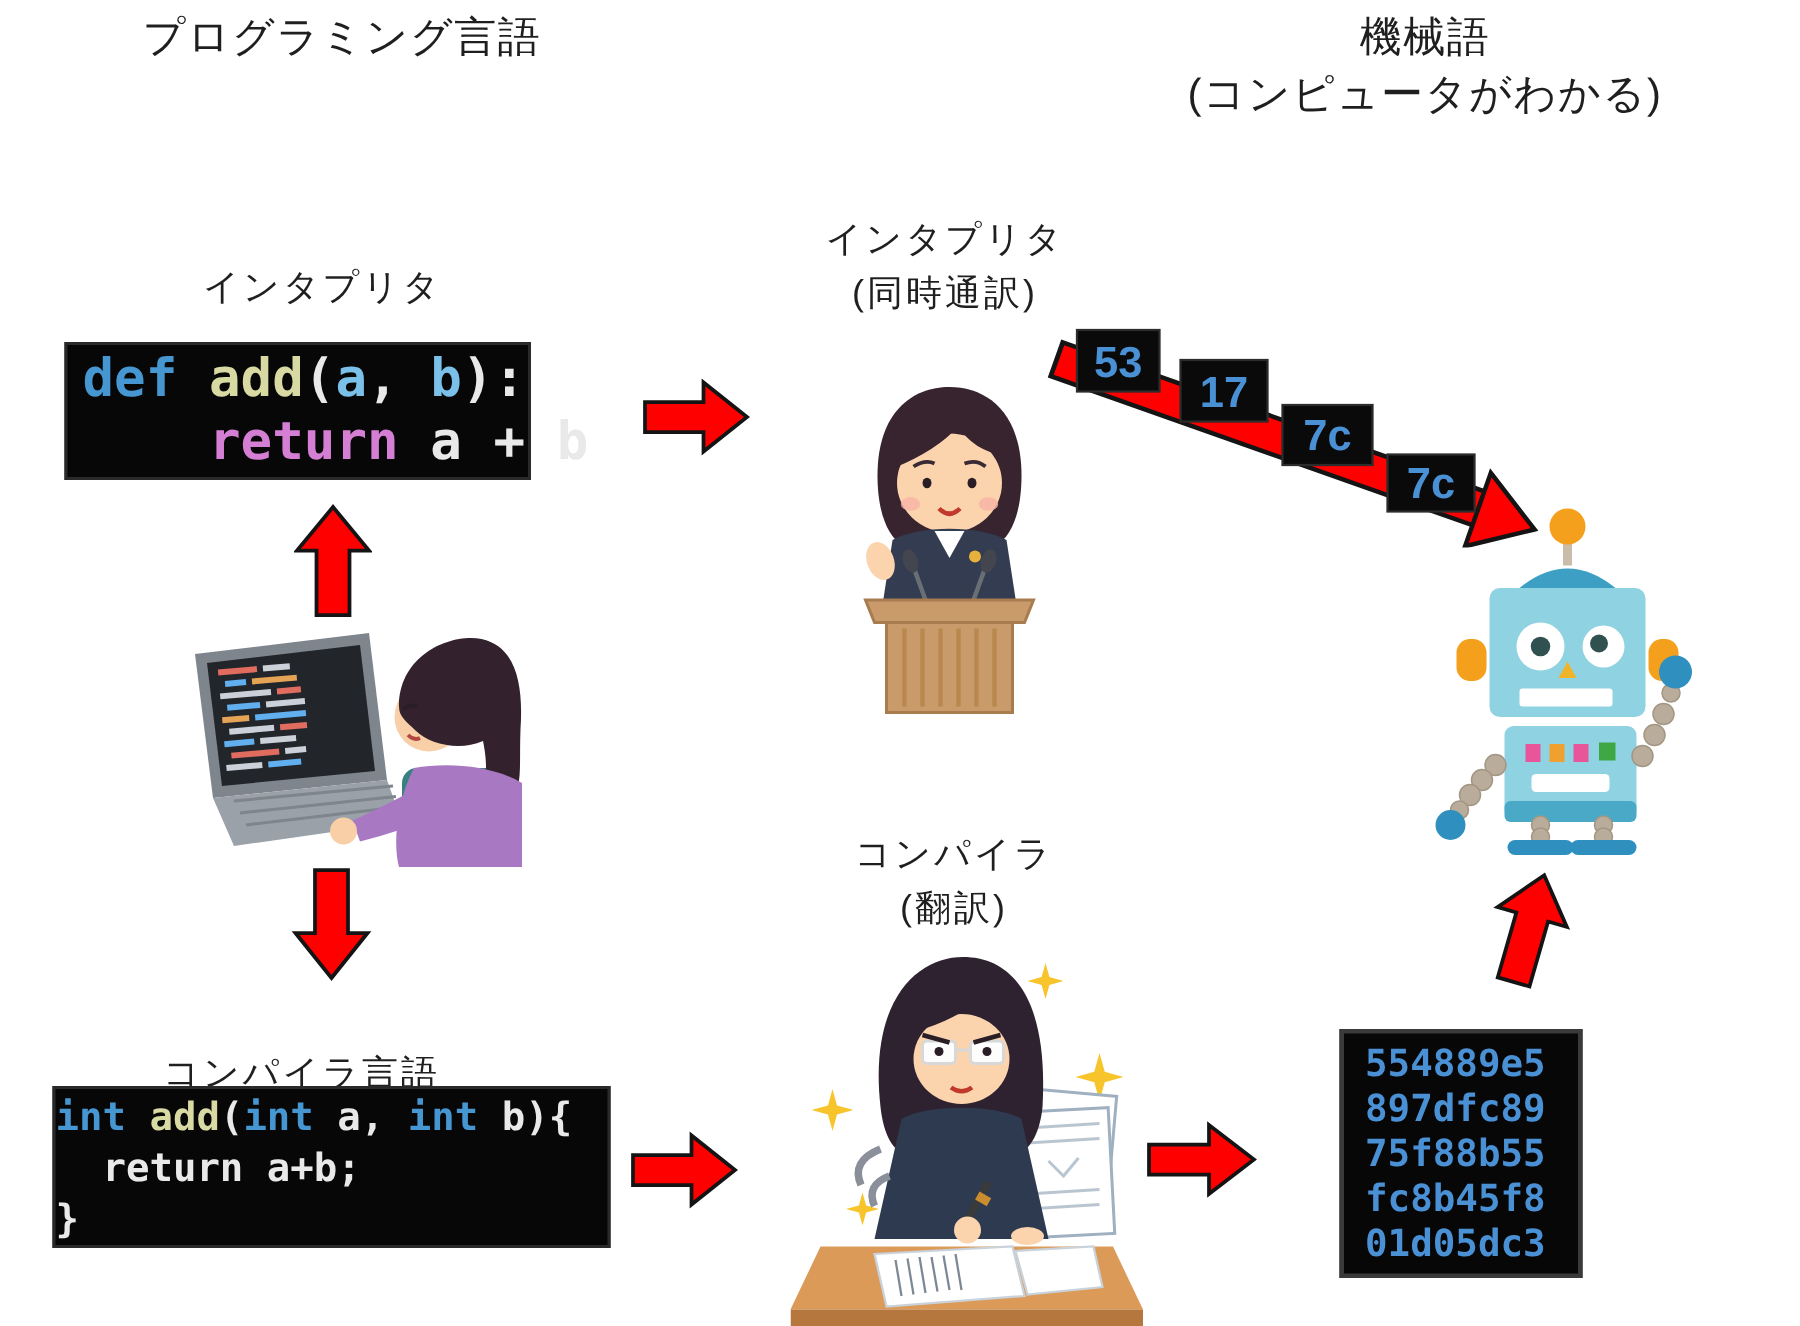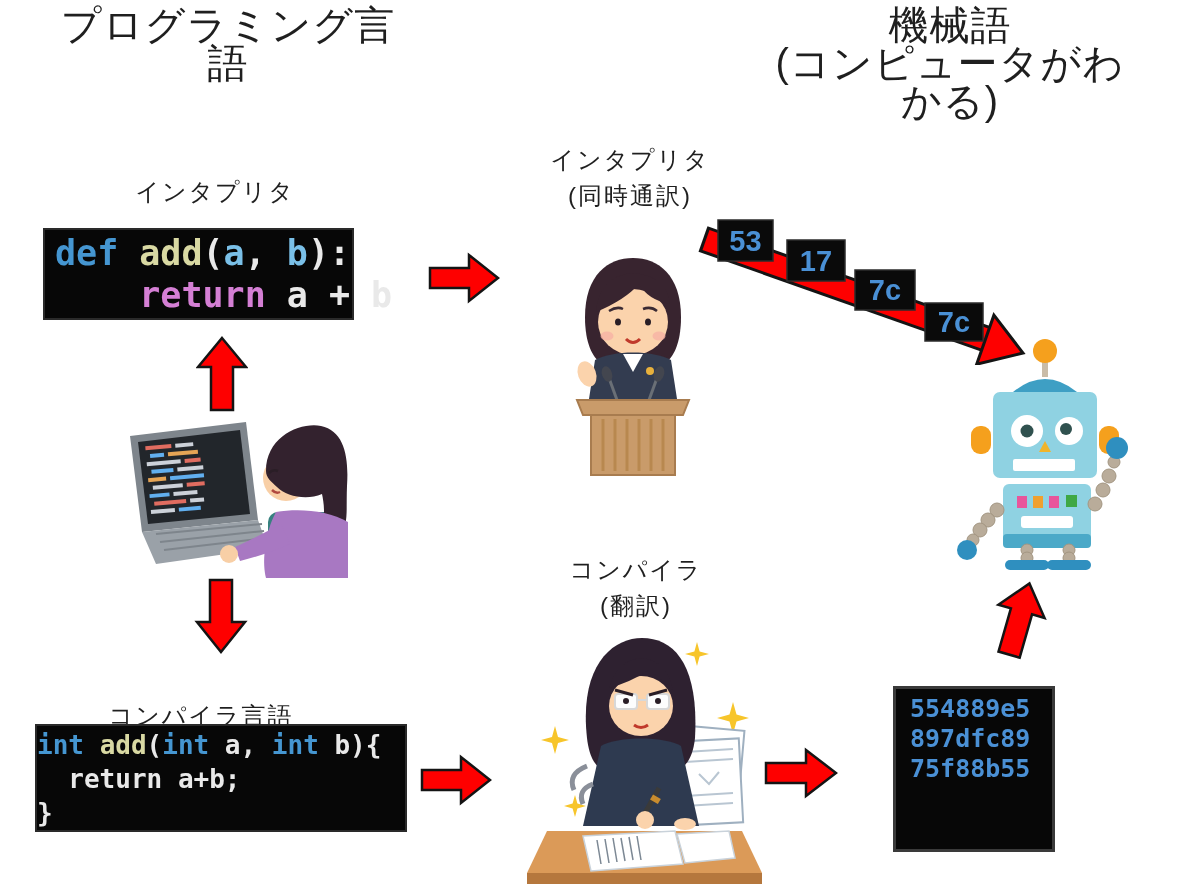--- a/index.html
+++ b/index.html
@@ -1,19 +1,19 @@
 <!DOCTYPE html>
 <html style="--arrow-red: #FE0000; --code-bg: #070707; --kw-blue: #4596D1; --fn-khaki: #D9D9A3; --param-cyan: #7AC0E8; --return-pink: #D47FD4; --code-white: #E9E9E9; --hex-blue: #4A90D5; --text-black: #1F1F1F; --robot-blue: #8FD2E2; --wood-tan: #C99B6A;"><head>
 <meta charset="utf-8">
 <style>
   html,body{margin:0;padding:0;background:#fff;}
   #canvas{position:relative;width:1200px;height:884px;background:#fff;overflow:hidden;
           font-family:"Liberation Sans",sans-serif;color:var(--text-black);}
   .abs{position:absolute;}
-  .jp-title{font-size:40px;line-height:38px;text-align:center;letter-spacing:1px;color:#1f1f1f;}
+  .jp-title{font-size:28px;line-height:38px;text-align:center;letter-spacing:1px;color:#1f1f1f;}
   .jp-label{font-size:24px;line-height:36px;text-align:center;letter-spacing:2px;color:#1f1f1f;}
   .code-block{background:var(--code-bg);border:2px solid #2a2a2a;box-sizing:border-box;
               font-family:"DejaVu Sans Mono","Liberation Mono",monospace;font-weight:bold;}
   .code-line{white-space:pre;}
   .script-code{font-size:35px;line-height:42px;padding:2px 10px;}
   .compiler-code{font-size:26px;line-height:34px;padding:2px 0;}
   .tk-kw{color:var(--kw-blue);} .tk-fn{color:var(--fn-khaki);} .tk-param{color:var(--param-cyan);}
   .tk-ret{color:var(--return-pink);} .tk-plain{color:var(--code-white);}
   .hex-block{background:var(--code-bg);border:3px solid #3a3a3a;box-sizing:border-box;
              font-family:"DejaVu Sans Mono","Liberation Mono",monospace;font-weight:bold;
@@ -58,20 +58,22 @@
   <div class="abs code-block compiler-code" style="left:35px;top:724px;width:372px;height:108px;">
     <div class="code-line"><span class="tk-kw">int</span><span class="tk-plain"> </span><span class="tk-fn">add</span><span class="tk-plain">(</span><span class="tk-kw">int</span><span class="tk-plain"> a, </span><span class="tk-kw">int</span><span class="tk-plain"> b){</span></div>
     <div class="code-line tk-plain">  return a+b;</div>
     <div class="code-line tk-plain">}</div>
   </div>
 
   <div class="abs hex-block" style="left:893px;top:686px;width:162px;height:166px;">
     <div>554889e5</div>
     <div>897dfc89</div>
     <div>75f88b55</div>
+    <div>fc8b45f8</div>
+    <div>01d05dc3</div>
   </div>
 
   <svg class="abs" style="left:428px;top:251px;" width="72" height="54" viewBox="0 0 72 54">
     <polygon class="block-arrow" points="2,17 41,17 41,4 70,27 41,50 41,37 2,37"></polygon>
   </svg>
   <svg class="abs" style="left:196px;top:336px;" width="52" height="76" viewBox="0 0 52 76">
     <polygon class="block-arrow" points="26,2 50,31 37,31 37,74 15,74 15,31 2,31"></polygon>
   </svg>
   <svg class="abs" style="left:194px;top:576px;" width="54" height="78" viewBox="0 0 54 78">
     <polygon class="block-arrow" points="27,76 51,46 38,46 38,4 16,4 16,46 3,46"></polygon>

